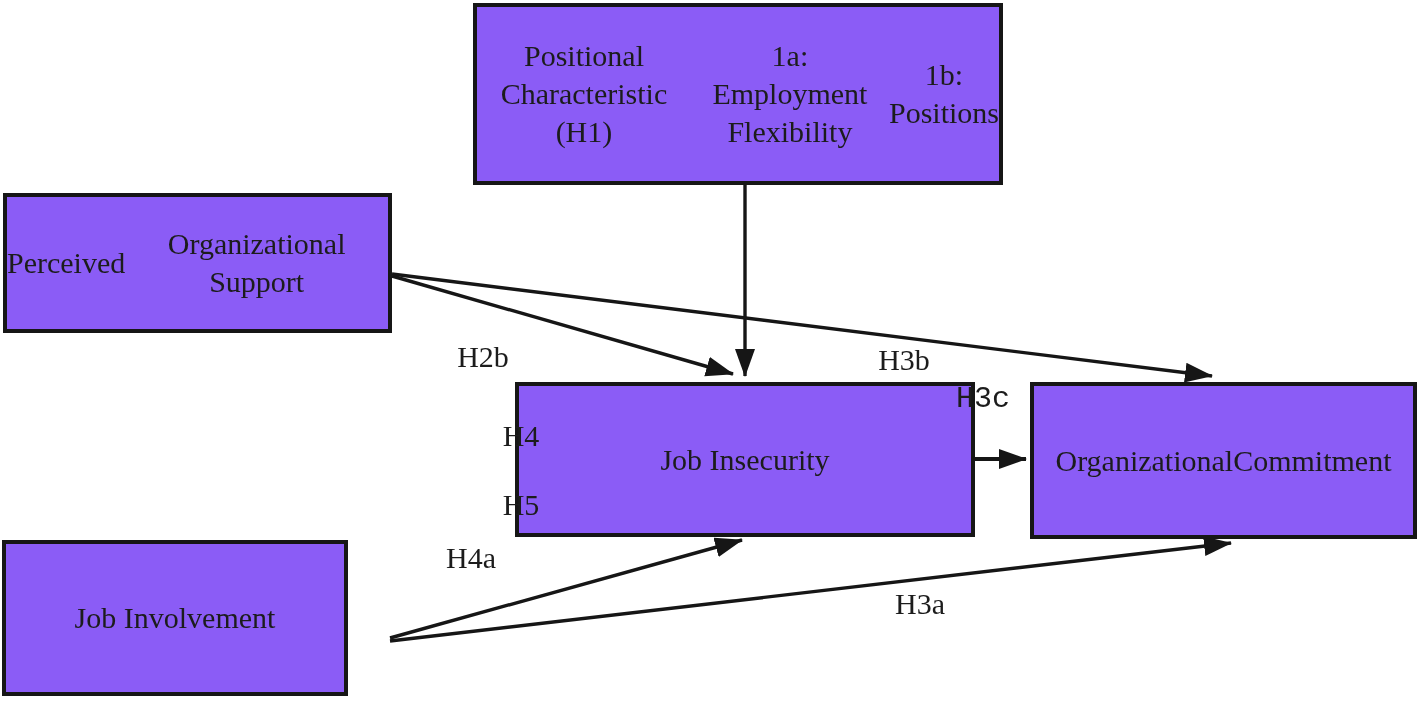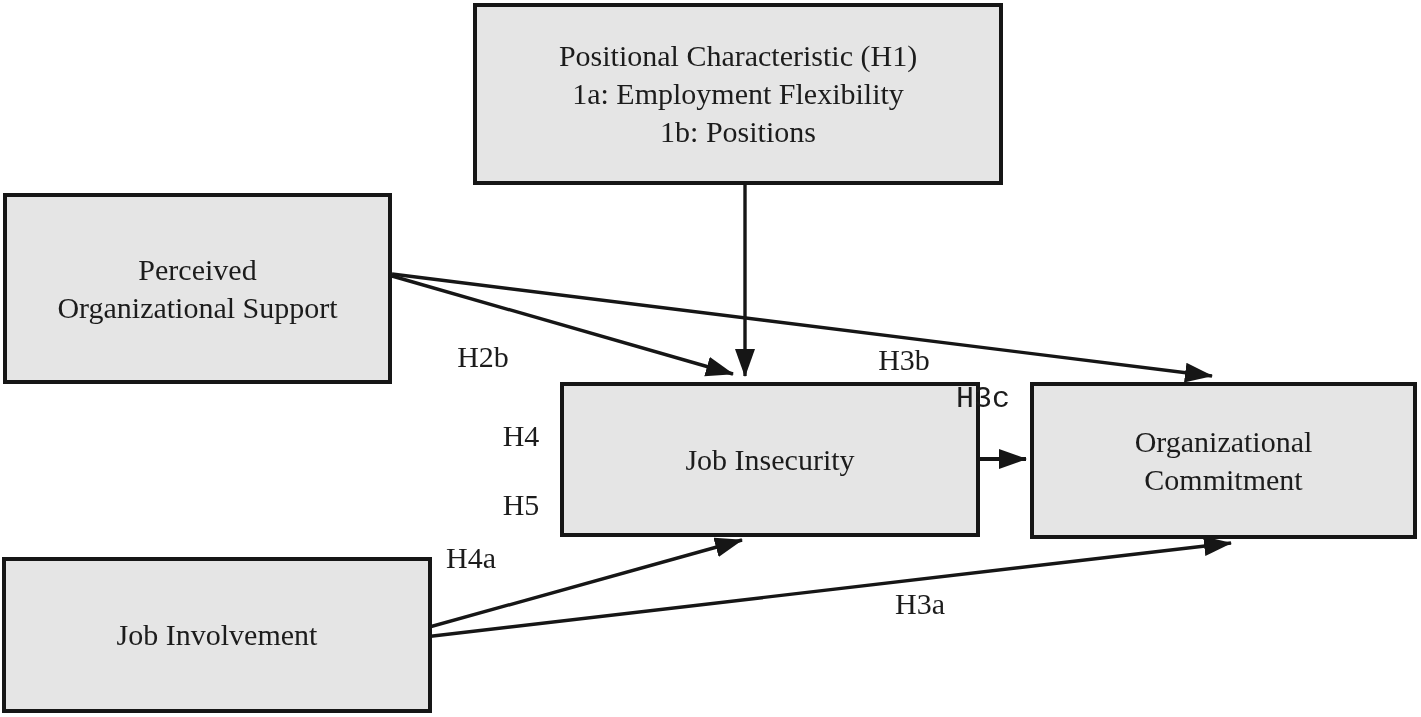--- a/index.html
+++ b/index.html
@@ -17,35 +17,35 @@
   }
   .wires {
     position: absolute;
     left: 0; top: 0;
     width: 1421px; height: 717px;
     pointer-events: none;
   }
   .box {
     position: absolute;
     border: 4px solid #161616;
-    background: #e5e5e5;
+    background: #8b5cf6;
     display: flex;
-    flex-direction: column;
+    flex-direction: row;
     justify-content: center;
     align-items: center;
     text-align: center;
     font-size: 30px;
     line-height: 38px;
     color: #1c1c1c;
   }
   .box-positional     { left: 473px;  top: 3px;   width: 530px; height: 182px; }
-  .box-pos            { left: 3px;    top: 193px; width: 389px; height: 191px; }
-  .box-job-insecurity { left: 560px;  top: 382px; width: 420px; height: 155px; }
+  .box-pos            { left: 3px;    top: 193px; width: 389px; height: 140px; }
+  .box-job-insecurity { left: 515px;  top: 382px; width: 460px; height: 155px; }
   .box-org-commitment { left: 1030px; top: 382px; width: 387px; height: 157px; }
-  .box-job-involve    { left: 2px;    top: 557px; width: 430px; height: 156px; }
+  .box-job-involve    { left: 2px;    top: 540px; width: 346px; height: 156px; }
   .arrow-label {
     position: absolute;
     transform: translate(-50%, -50%);
     font-size: 30px;
     line-height: 30px;
     white-space: nowrap;
     color: #1c1c1c;
   }
   .lbl-h2b { left: 483px;  top: 357px; }
   .lbl-h3b { left: 904px;  top: 312px; margin-top: 48px; }

